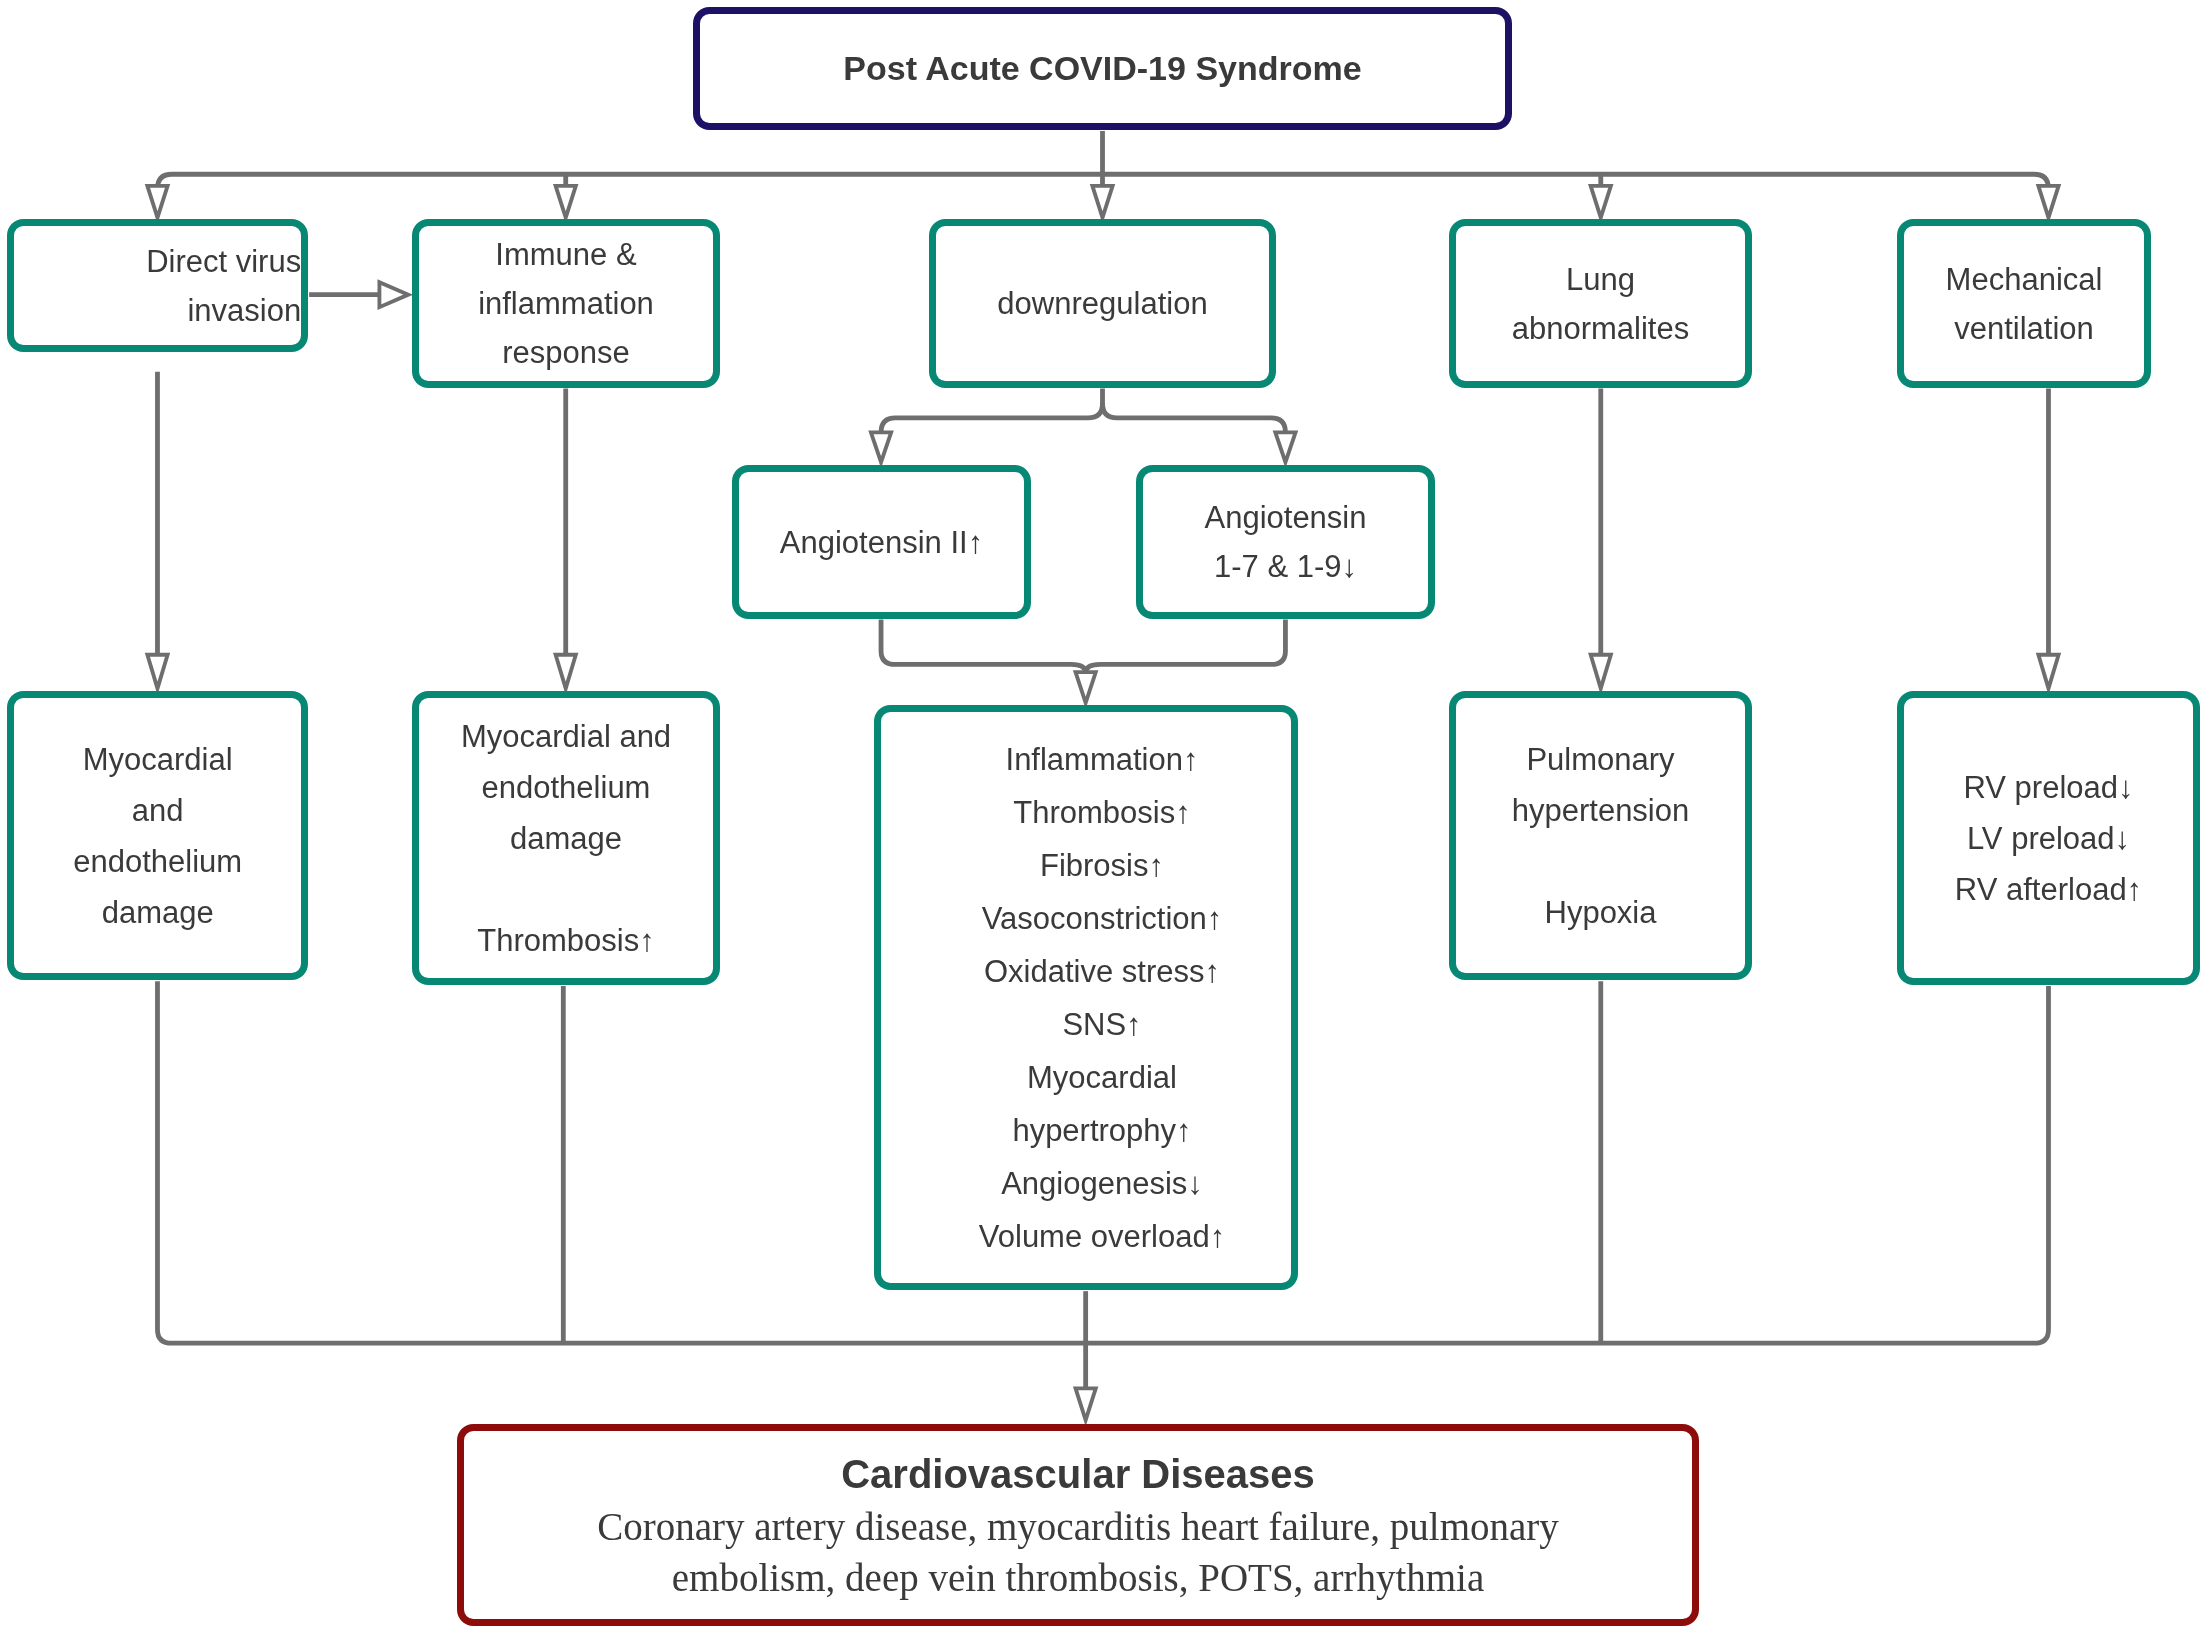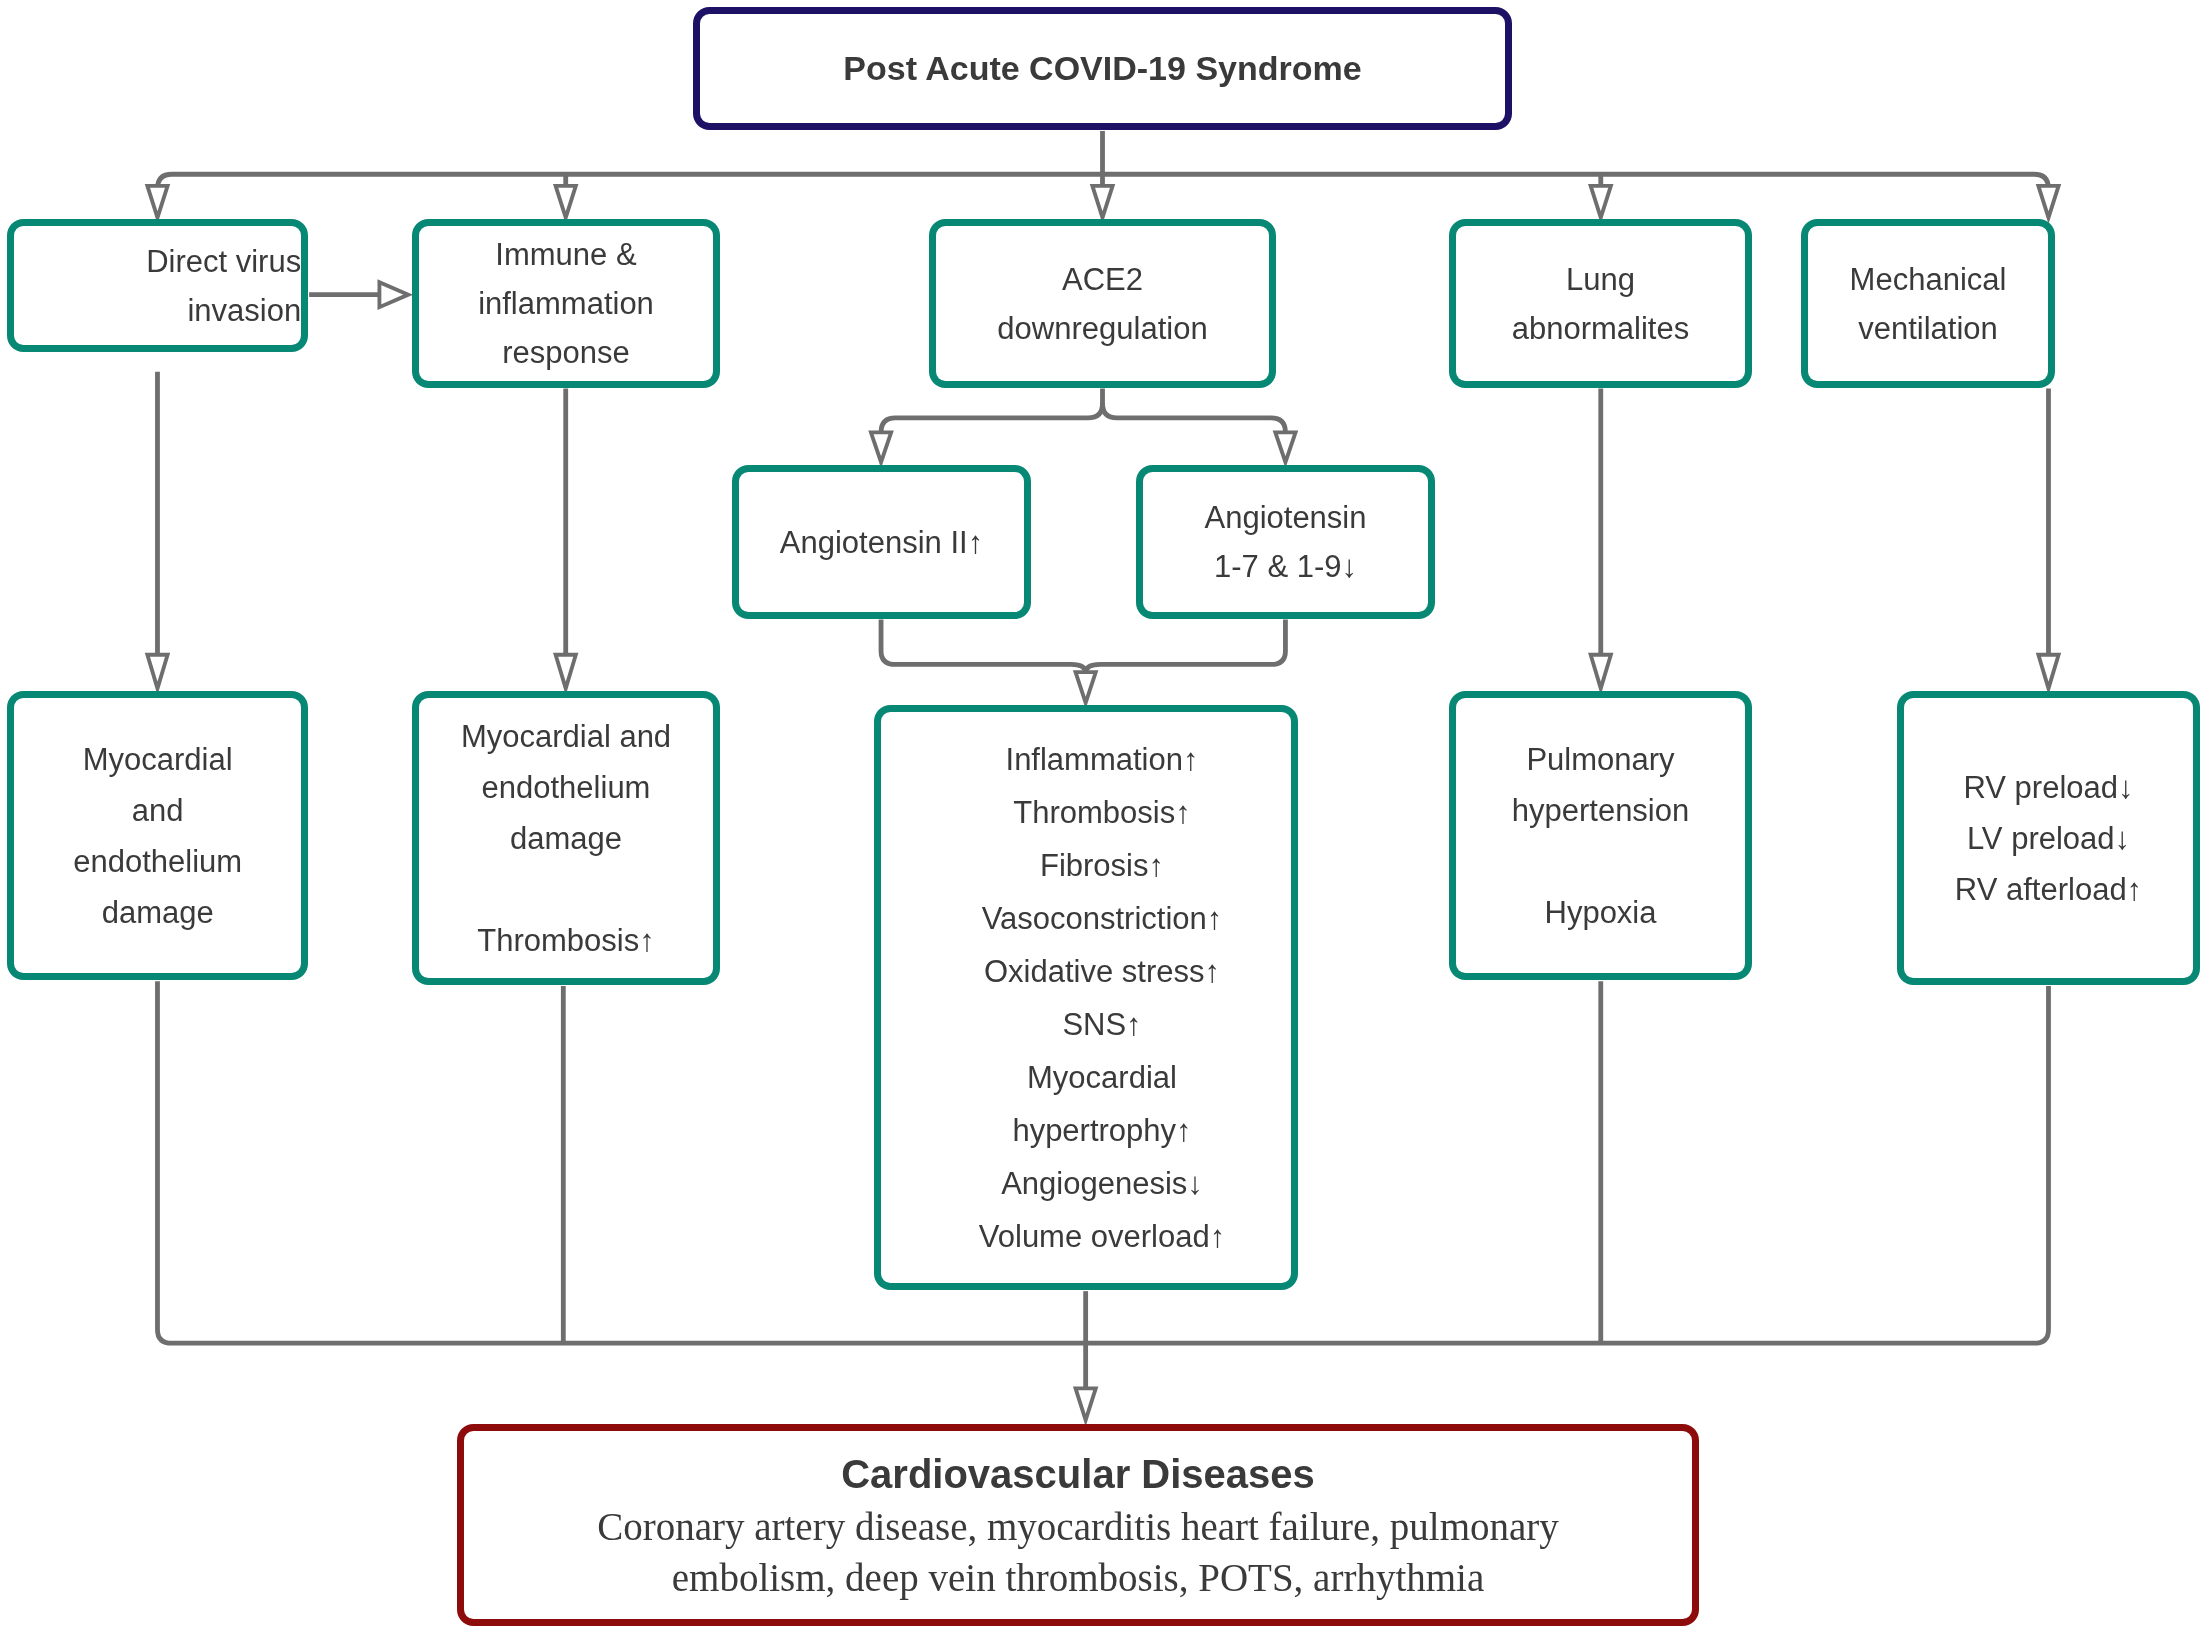--- a/index.html
+++ b/index.html
@@ -93,30 +93,29 @@
     <div class="bline">invasion</div>
   </div>
 
   <div class="box cause" style="left:412px;top:219px;width:308px;height:169px;">
     <div class="bline">Immune &amp;</div>
     <div class="bline">inflammation</div>
     <div class="bline">response</div>
   </div>
 
   <div class="box cause" style="left:929px;top:219px;width:347px;height:169px;">
-    <div class="bline">ACE2</div>
     <div class="bline">downregulation</div>
   </div>
 
   <div class="box cause" style="left:1449px;top:219px;width:303px;height:169px;">
     <div class="bline">Lung</div>
     <div class="bline">abnormalites</div>
   </div>
 
-  <div class="box cause" style="left:1801px;top:219px;width:254px;height:169px;">
+  <div class="box cause" style="left:1897px;top:219px;width:254px;height:169px;">
     <div class="bline">Mechanical</div>
     <div class="bline">ventilation</div>
   </div>
 
   <div class="box mediator" style="left:732px;top:465px;width:299px;height:154px;">
     <div class="bline">Angiotensin II↑</div>
   </div>
 
   <div class="box mediator" style="left:1136px;top:465px;width:299px;height:154px;">
     <div class="bline">Angiotensin</div>

